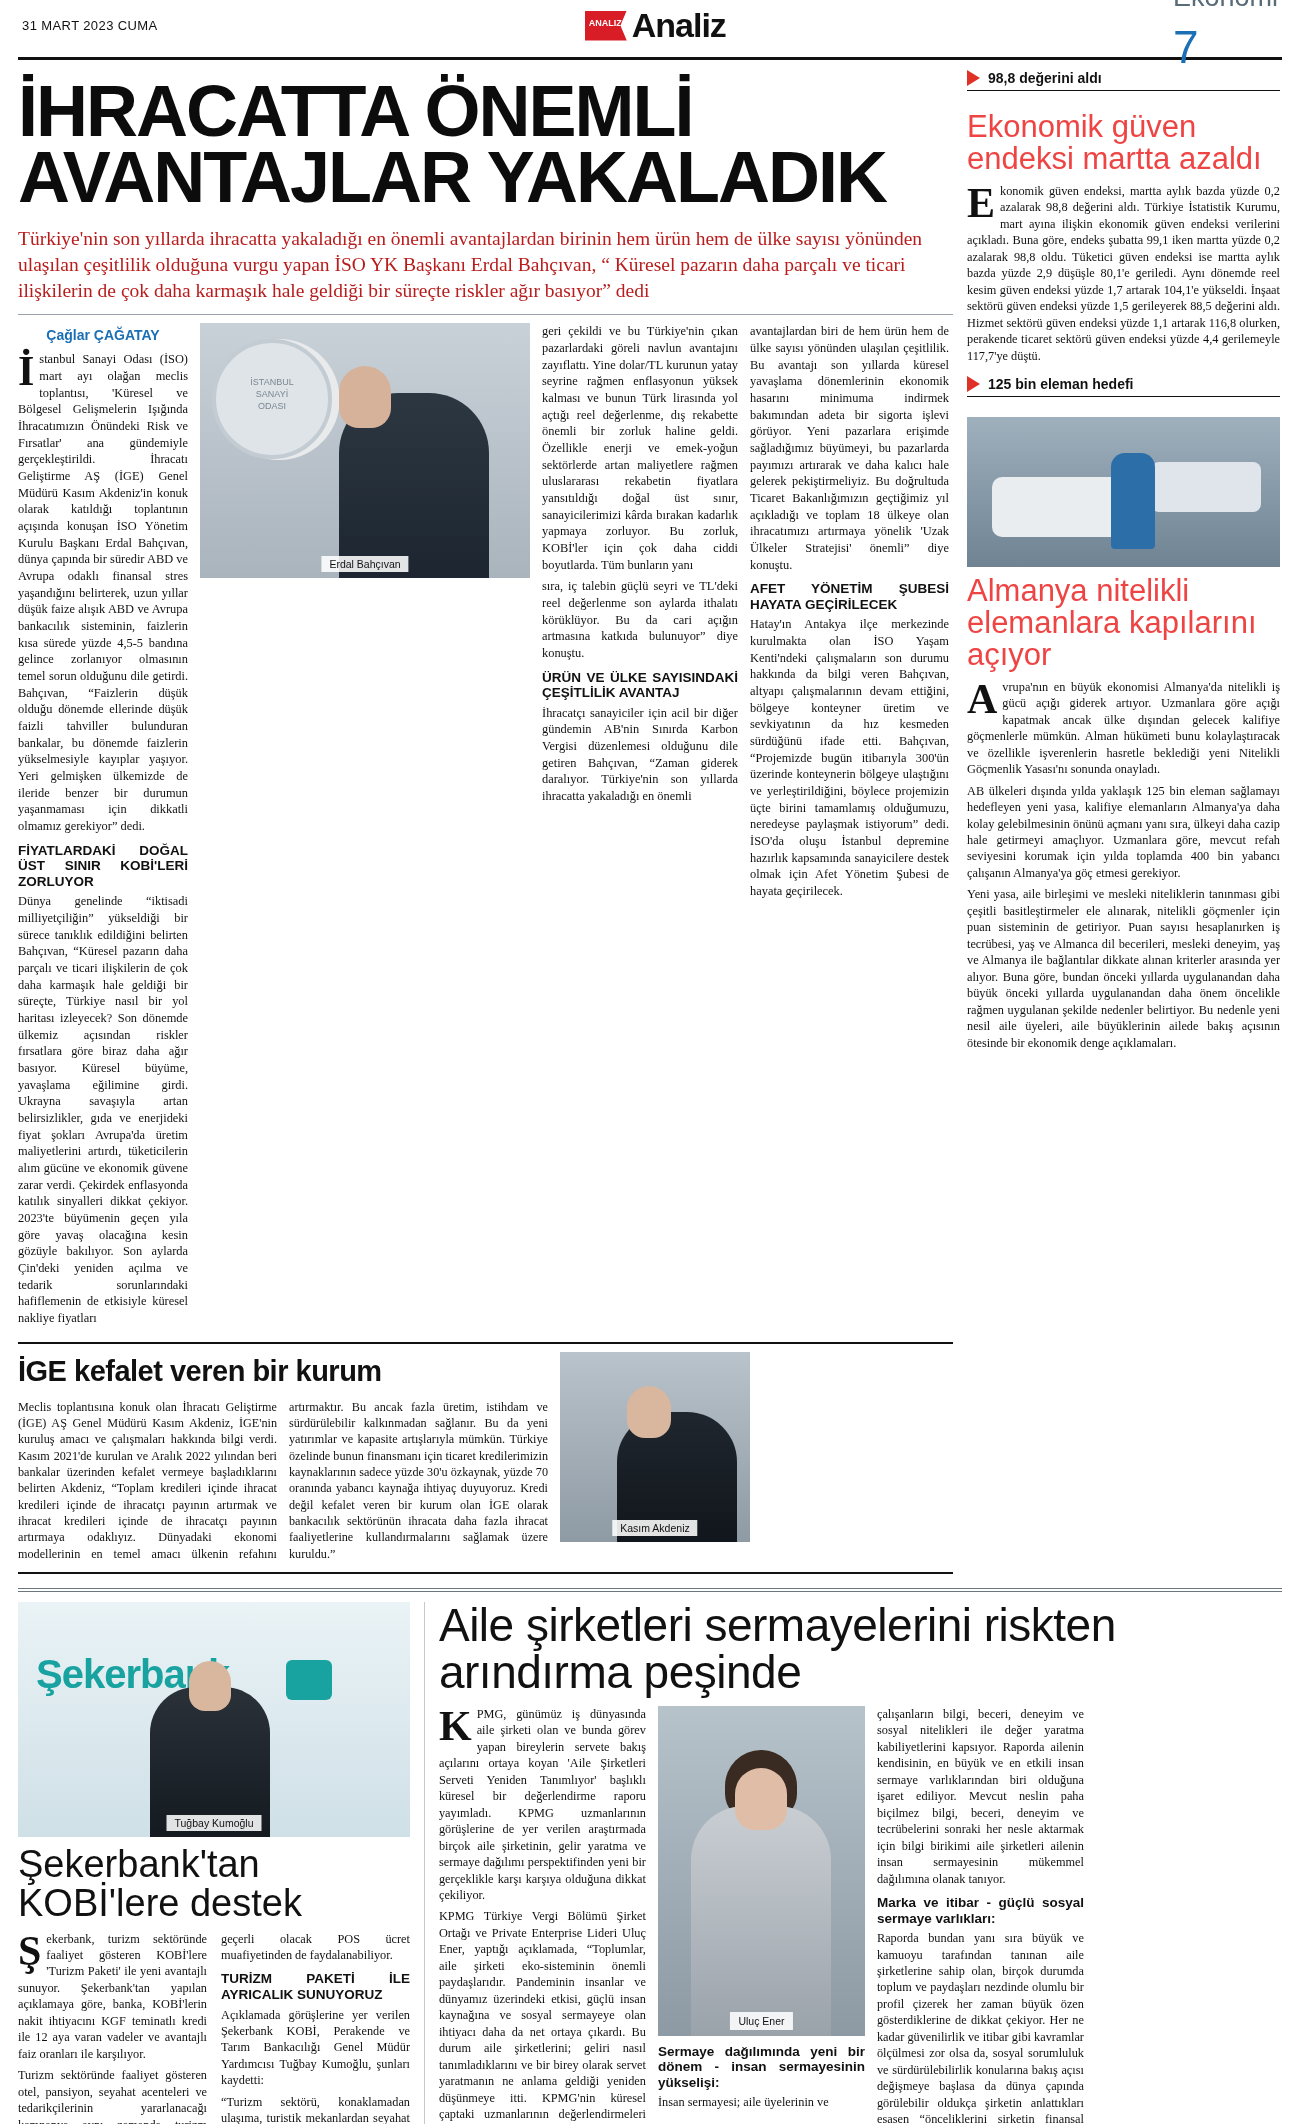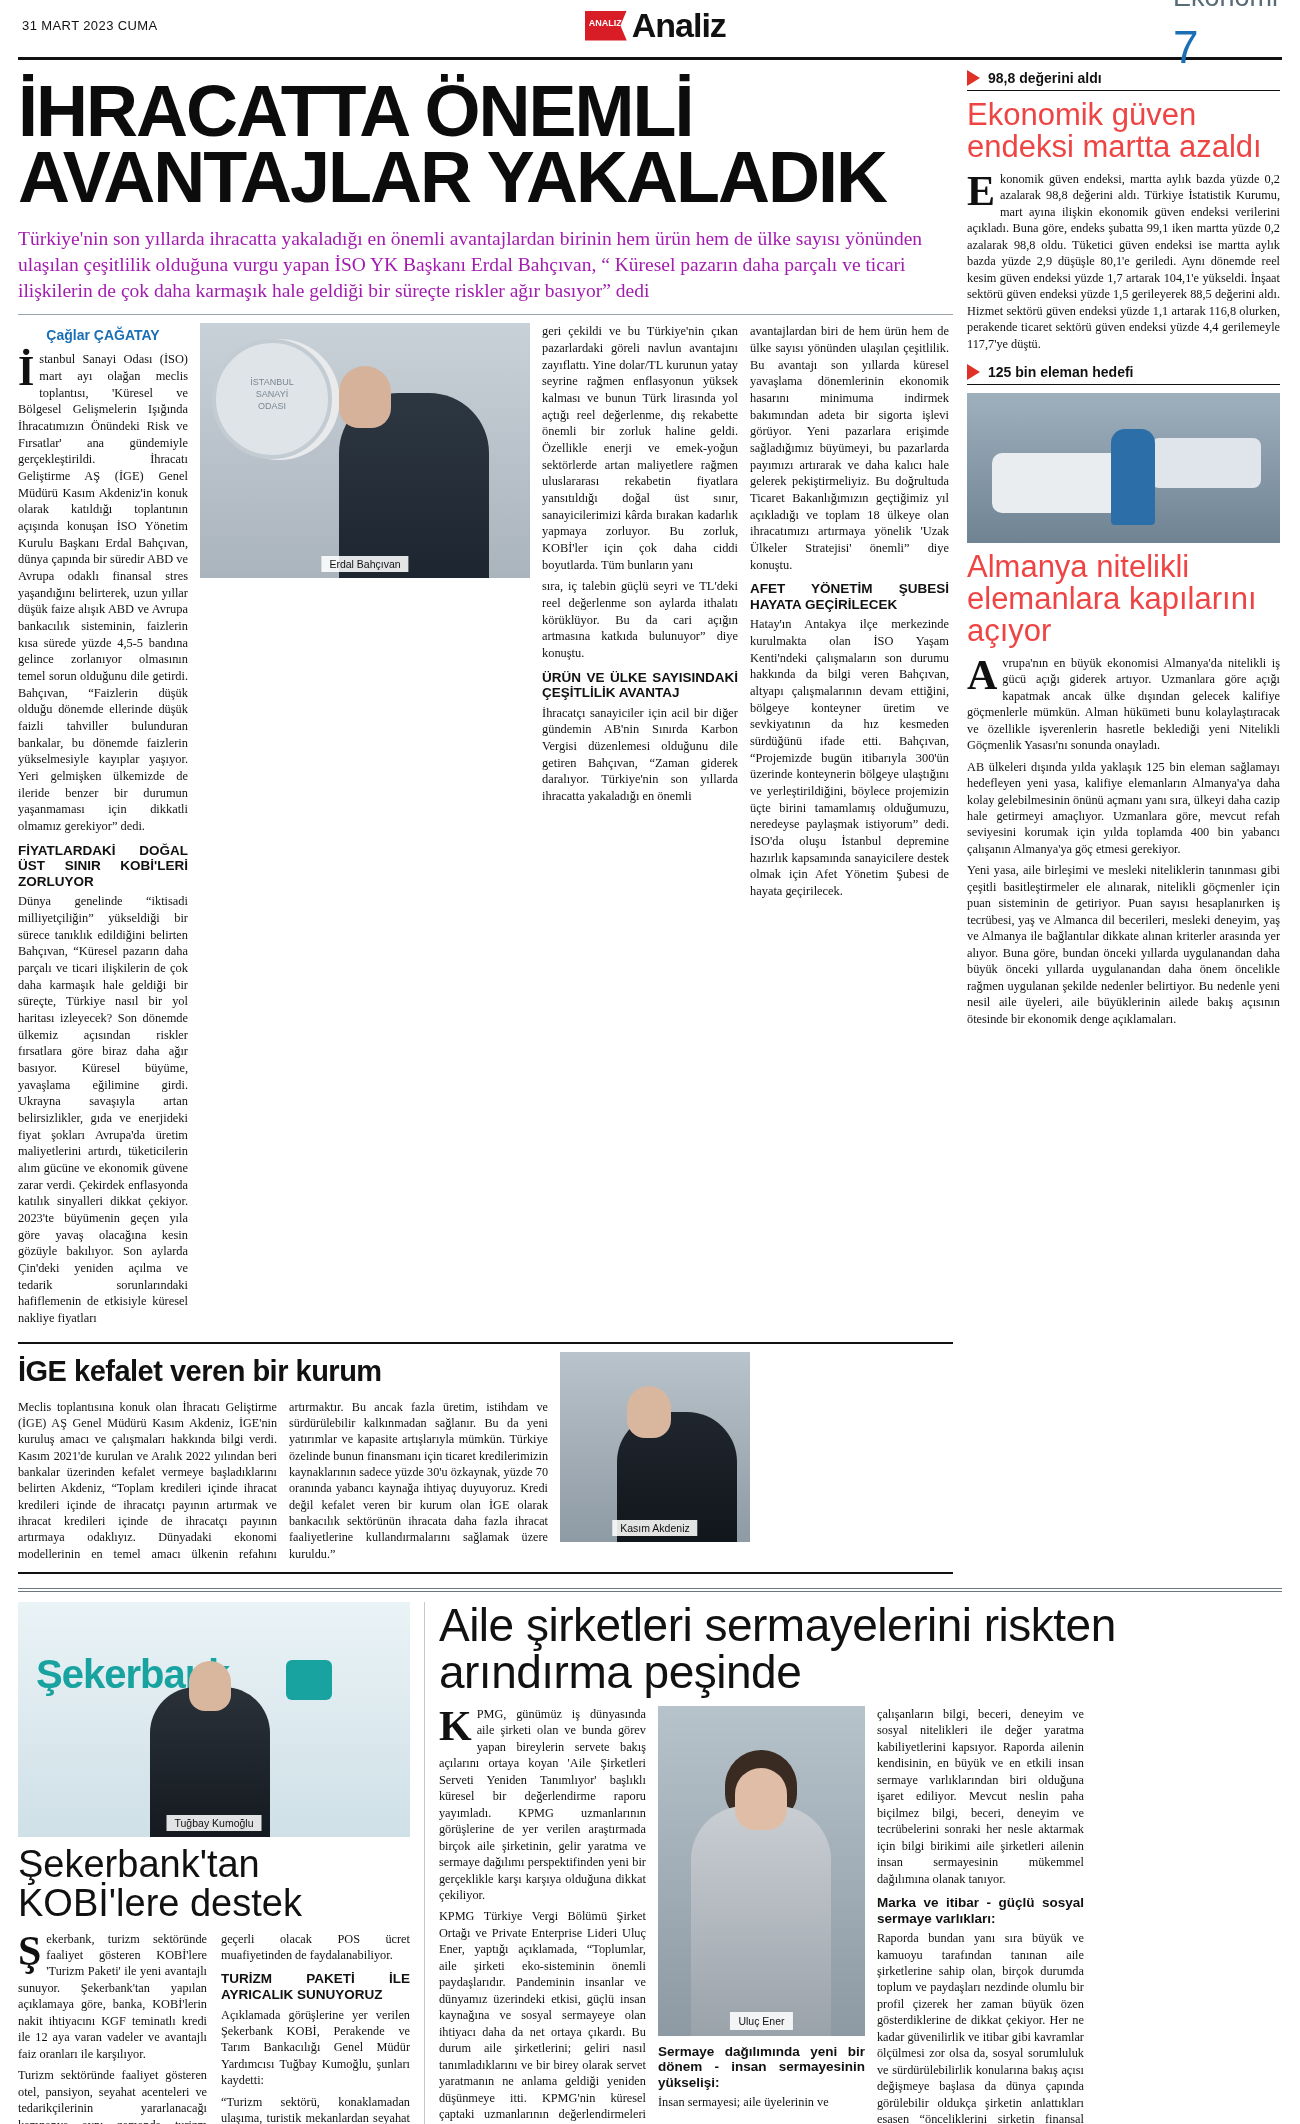--- a/index.html
+++ b/index.html
@@ -43,21 +43,21 @@
 
   
   h1.headline {
     font-family:"Liberation Sans", sans-serif;
     font-weight:bold; font-size:72px; line-height:.92; margin:8px 0 0 0;
     letter-spacing:-2px; color:#0c0c0c;
   }
   h1.headline .l2 { display:block; }
   .standfirst {
     font-family:"Liberation Serif", serif; font-size:19.5px; line-height:1.33;
-    margin:16px 0 10px 0; color:#a21caf;
+    margin:16px 0 10px 0; color:#b91c1c;
   }
   .rule-thin { border-top:1px solid #9aa3ab; margin:6px 0 8px 0; }
 
   
   .byline {
     font-family:"Liberation Sans", sans-serif; font-weight:bold; font-size:14px;
     color:#1b6fb5; text-align:center; margin:4px 0 8px 0;
   }
 
   
@@ -127,21 +127,21 @@
   .kasim-man {
     position:absolute; left:30%; bottom:0; width:120px; height:130px;
     background:linear-gradient(#20262e,#11161c); border-radius:50px 50px 0 0;
   }
   .kasim-head { position:absolute; left:47%; bottom:104px; width:44px; height:52px;
     background:#d9b79f; border-radius:22px 22px 18px 18px; transform:translateX(-50%); }
 
   
   .rail-flag {
     display:flex; align-items:center; gap:8px; border-bottom:1px solid #111;
-    padding-bottom:4px; margin-bottom:8px;
+    padding-bottom:4px; margin-bottom:20px;
   }
   .rail-flag .tri {
     width:0;height:0;border-left:13px solid #e03127;border-top:8px solid transparent;border-bottom:8px solid transparent;
   }
   .rail-flag .t { font-family:"Liberation Sans", sans-serif; font-weight:bold; font-size:14px; color:#111; }
   h2.rail-title {
     font-family:"Liberation Sans", sans-serif; font-size:31px; line-height:1.03;
     font-weight:normal; margin:1px 0 8px 0; color:#ef4444;
   }
   .rail-body { font-size:12.3px; line-height:1.34; text-align:justify; }

